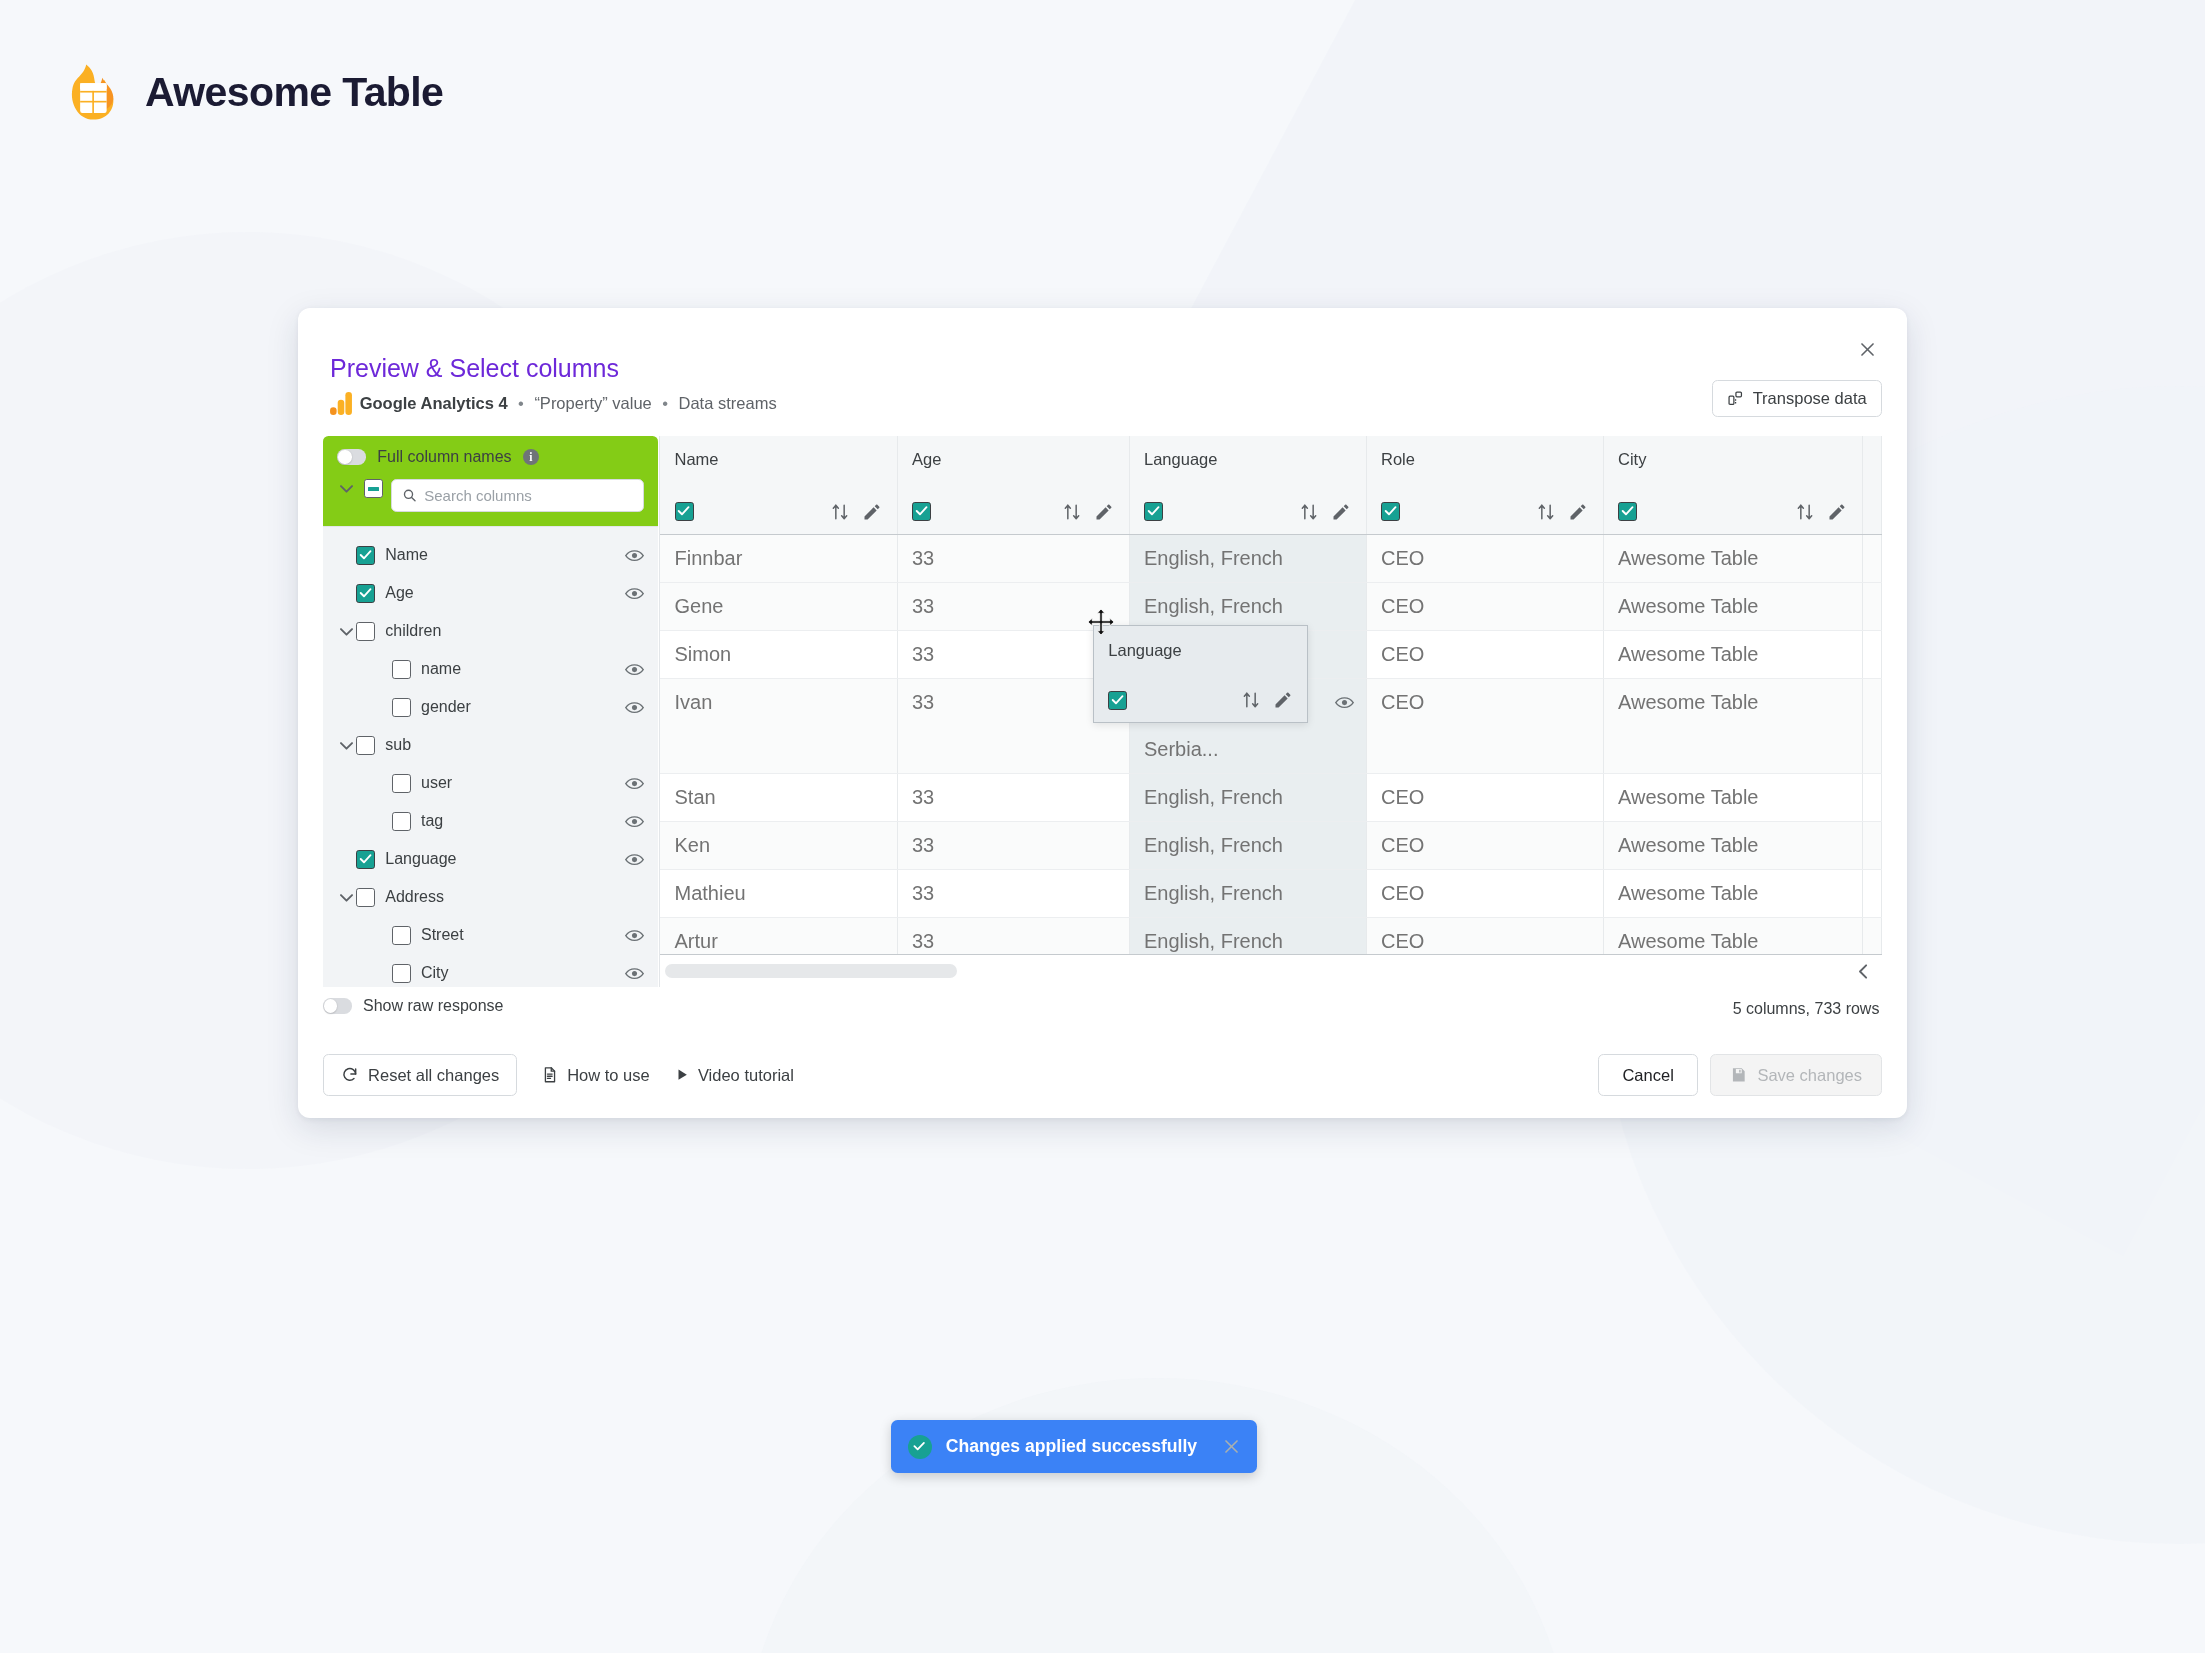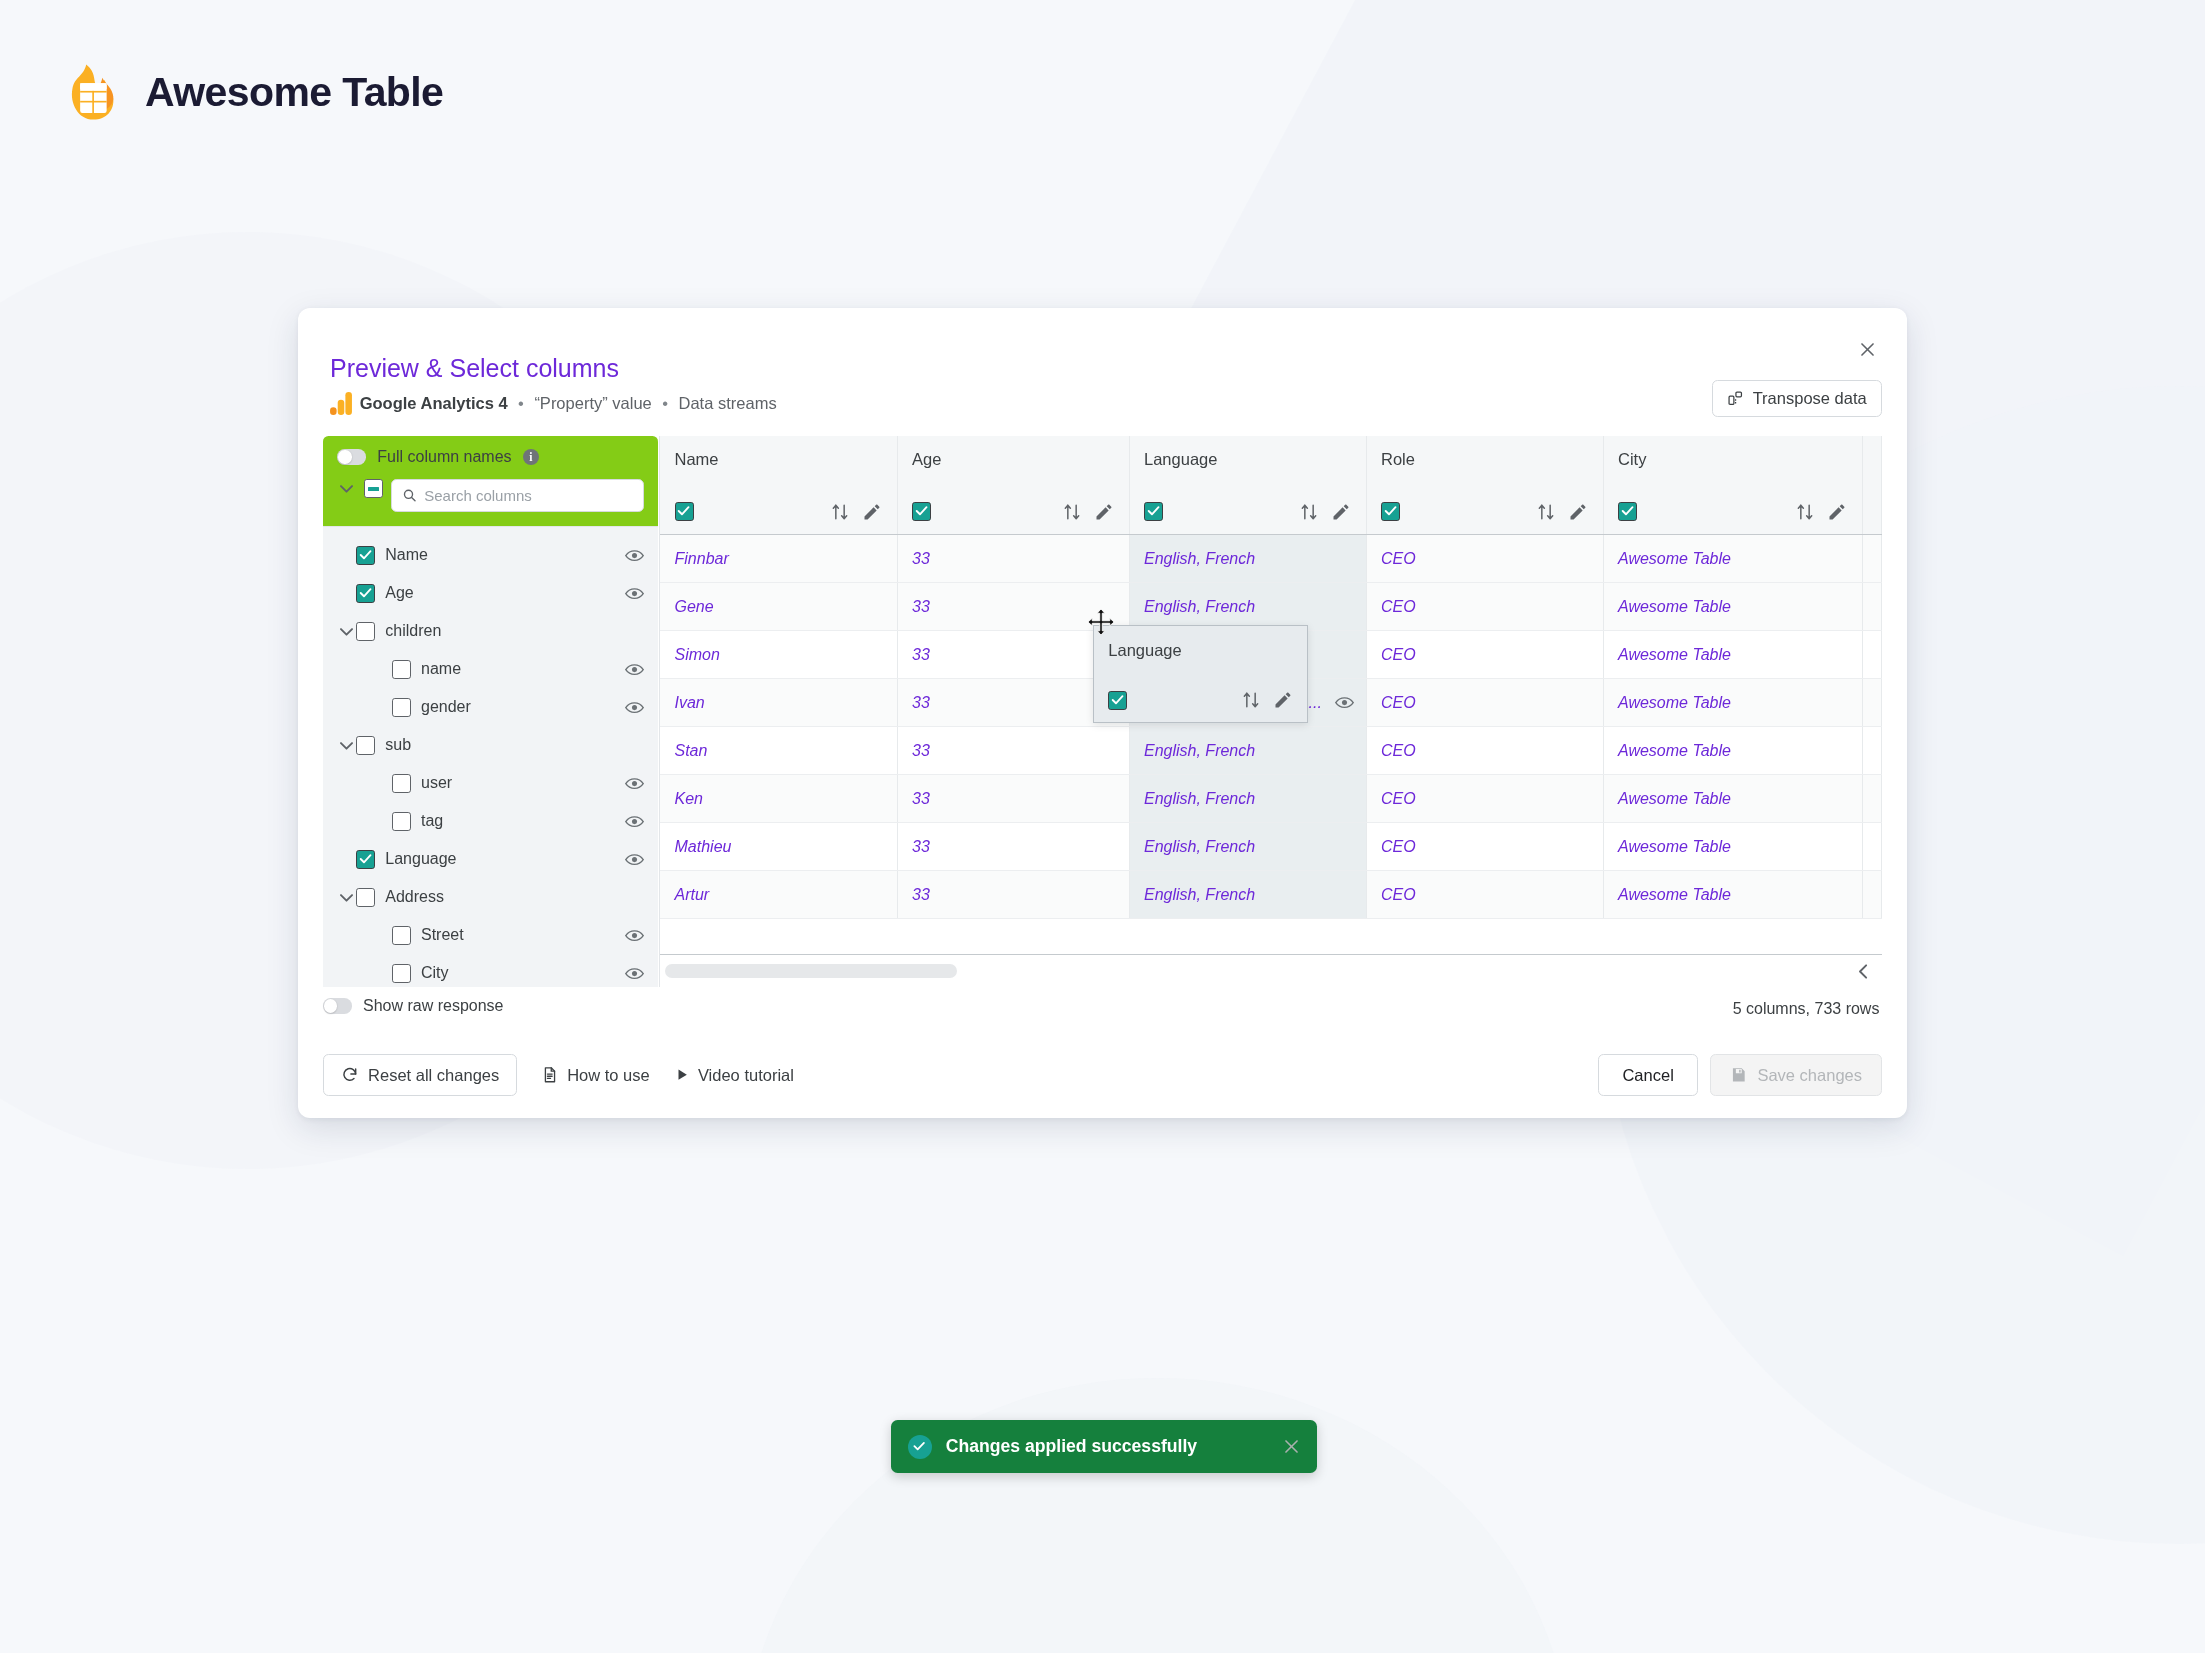--- a/index.html
+++ b/index.html
@@ -94,21 +94,21 @@
   #grid-wrap { flex: 1; overflow: hidden; position: relative; }
   table.grid { border-collapse: collapse; table-layout: fixed; width: 1221px; }
   table.grid th, table.grid td { border-right: 0.6px solid #e7eaec; border-bottom: 0.6px solid #eceef0;
                                  text-align: left; vertical-align: top; }
   table.grid th { height: 98px; background: #f5f7f8; position: relative; padding: 14.3px 0 0 14.3px;
                   border-bottom: 1.1px solid #c5cace; font-weight: 400; }
   .th-name { font-size: 16.5px; color: #3c4043; }
   .th-tools { position: absolute; left: 14.3px; right: 14.3px; bottom: 12px; display: flex; align-items: center; }
   .th-tools .spacer { flex: 1; }
   .th-icon { width: 20px; height: 20px; margin-left: 12px; cursor: pointer; }
-  table.grid td { height: 47px; padding: 0 0 0 14.3px; font-size: 16px; color: #6d28d9; line-height: 47px; font-style: italic; }
+  table.grid td { height: 47px; padding: 0 0 0 14.3px; font-size: 20px; color: #737373; line-height: 47px; }
   tr.odd td { background: #fafbfb; }
   tr.even td { background: #ffffff; }
   td.hl { background: #e9eef0 !important; position: relative; }
   td.hl .cell-eye { position: absolute; right: 12px; top: 17px; }
   .col-name { width: 237px; }
   .col-age  { width: 232px; }
   .col-lang { width: 237px; }
   .col-role { width: 237px; }
   .col-team { width: 259px; }
   .col-pad  { width: 19.3px; }
@@ -137,22 +137,22 @@
   .btn { height: 42px; border-radius: 5.5px; display: flex; align-items: center; gap: 10px;
          padding: 0 16.5px; font-size: 16.5px; cursor: pointer; }
   .btn-outline { border: 0.8px solid #d6dade; background: #fff; color: #3c4043; }
   .link-btn { display: flex; align-items: center; gap: 8.8px; font-size: 16.5px; color: #3c4043;
               margin-left: 24px; cursor: pointer; }
   .flexgap { flex: 1; }
   #cancel-btn { border: 0.8px solid #d6dade; background: #fff; color: #202124; padding: 0 23px; }
   #save-btn { background: #f4f4f4; border: 0.8px solid #e2e4e6; color: #b3b6b9; padding: 0 19px; margin-left: 12px; }
 
   
-  #toast { position: absolute; left: 891px; top: 1420px; width: 426px; height: 53px;
-           background: #15803d; border-radius: 6.6px; display: flex; align-items: center;
+  #toast { position: absolute; left: 891px; top: 1420px; width: 366px; height: 53px;
+           background: #3b82f6; border-radius: 6.6px; display: flex; align-items: center;
            padding: 0 16.5px; gap: 14.3px; box-shadow: 0 3.3px 12px rgba(0,0,0,.18); z-index: 60; }
   #toast .badge { width: 24px; height: 24px; border-radius: 50%; background: #17a193;
                   display: flex; align-items: center; justify-content: center; flex: 0 0 auto; }
   #toast .msg { font-size: 17.6px; color: #ffffff; font-weight: 700; flex: 1; }
   #toast .x { width: 19px; height: 19px; cursor: pointer; }
 </style>
 </head>
 <body>
 
 <div id="stage">

